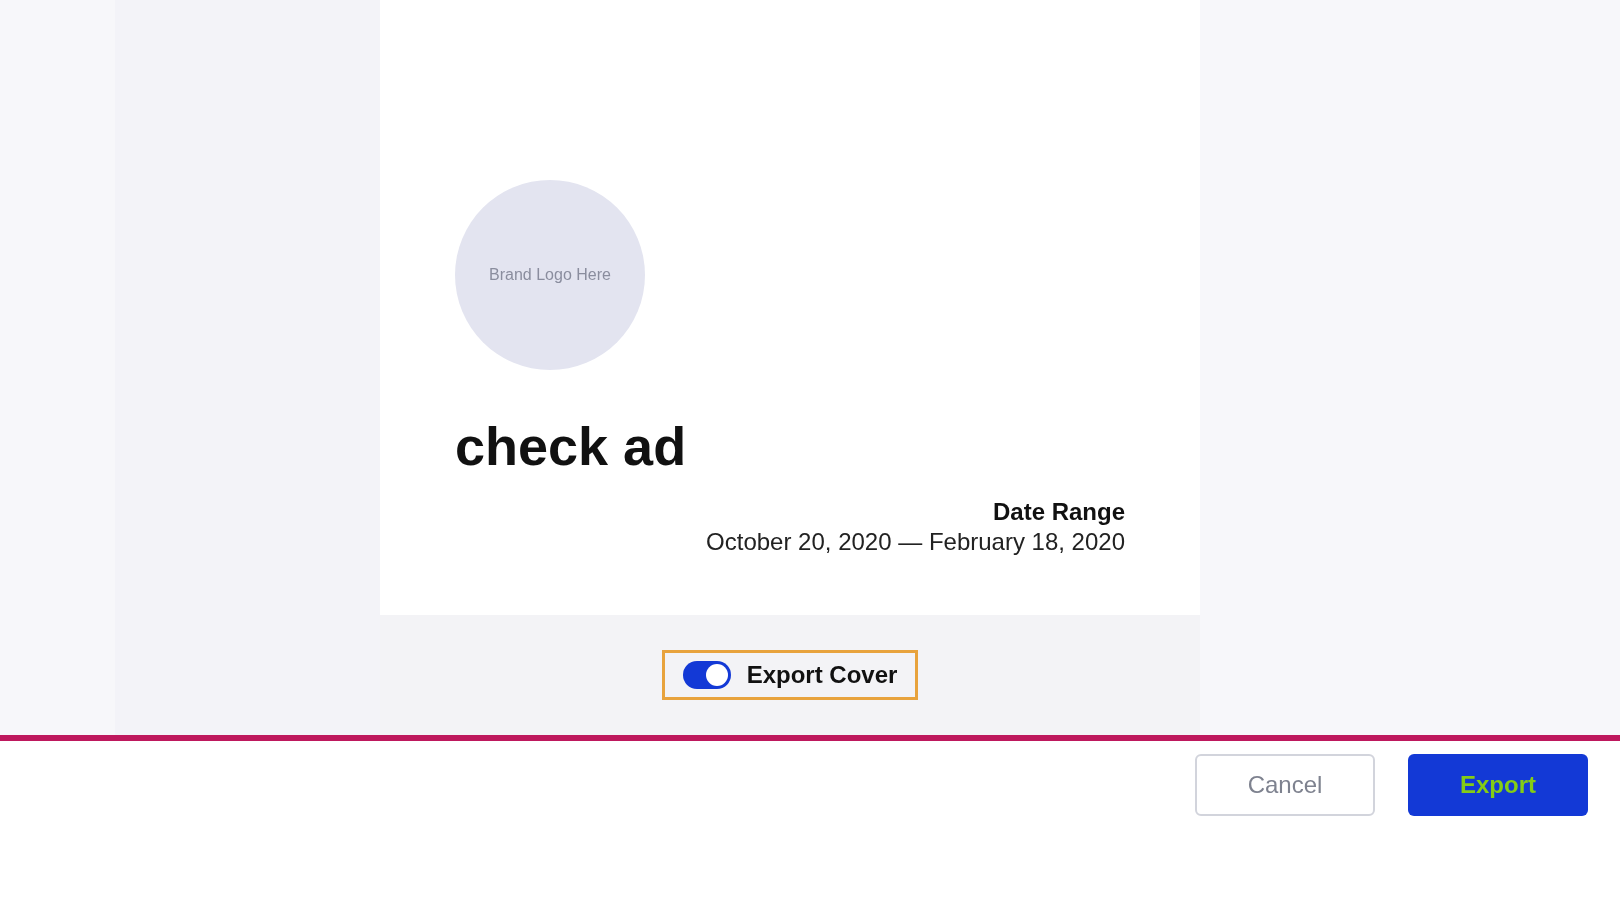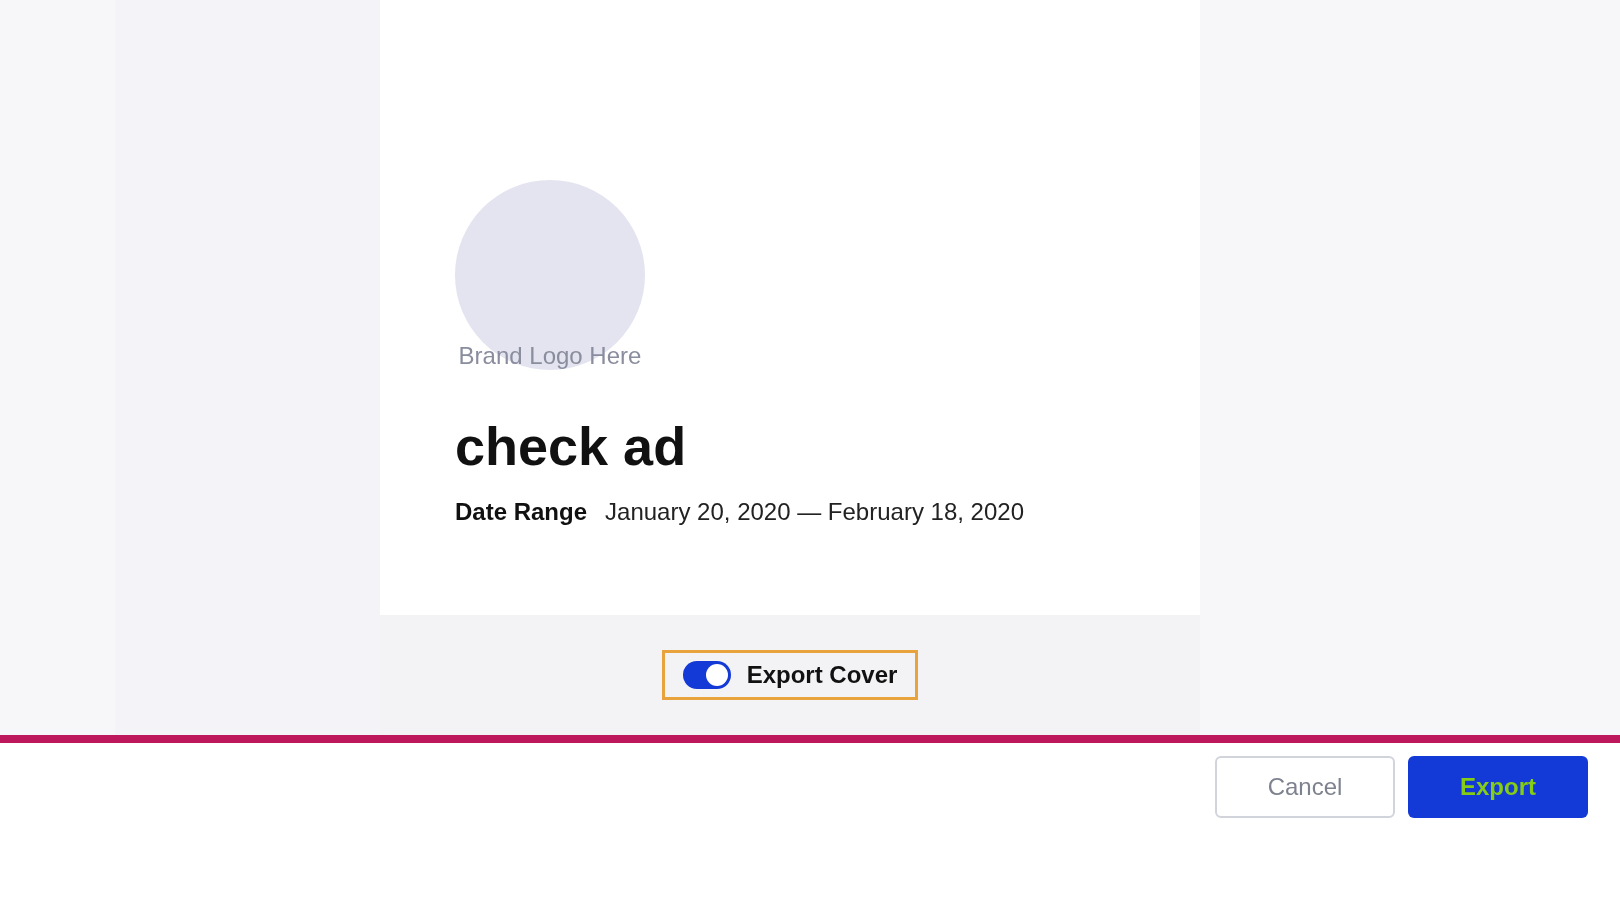--- a/index.html
+++ b/index.html
@@ -47,37 +47,38 @@
       width: 265px;
       height: 100%;
       background: #f7f7fa;
     }
     .logo-circle {
       width: 190px;
       height: 190px;
       border-radius: 50%;
       background: #e3e4f0;
       display: flex;
-      align-items: flex-end;
+      align-items: center;
       justify-content: center;
       color: #8a8d9e;
-      font-size: 24px;
+      font-size: 16px;
       margin-bottom: 45px;
     }
     .preview-title {
       font-size: 54px;
       font-weight: 700;
       color: #111;
       margin-bottom: 21px;
     }
     .date-range-row {
       display: flex;
-      align-items: center;
-      gap: 18px;
+      align-items: flex-end;
+      gap: 2px;
       font-size: 24px;
+      flex-direction: column;
     }
     .date-range-label {
       font-weight: 700;
       color: #111;
     }
     .date-range-value {
       font-weight: 400;
       color: #222;
     }
     .toggle-bar {
@@ -119,27 +120,27 @@
       font-size: 24px;
       font-weight: 600;
       color: #111;
     }
     .footer-bar {
       position: absolute;
       top: 735px;
       left: 0;
       width: 100%;
       height: 177px;
-      border-top: 8px solid #be185d;
+      border-top: 6px solid #be185d;
       background: #ffffff;
       display: flex;
       align-items: flex-start;
       justify-content: flex-end;
       padding: 13px 32px 0 0;
-      gap: 13px;
+      gap: 33px;
     }
     .btn {
       height: 62px;
       min-width: 180px;
       border-radius: 6px;
       font-size: 24px;
       font-weight: 500;
       display: flex;
       align-items: center;
       justify-content: center;
@@ -164,21 +165,21 @@
 <div class="page-container">
   <div class="sidebar-placeholder"></div>
 
   <div class="preview-area">
     <div class="logo-circle">
       <span>Brand Logo Here</span>
     </div>
     <div class="preview-title">check ad</div>
     <div class="date-range-row">
       <span class="date-range-label">Date Range</span>
-      <span class="date-range-value">January 20, 2020 — February 18, 2020</span>
+      <span class="date-range-value">October 20, 2020 — February 18, 2020</span>
     </div>
   </div>
 
   <div class="toggle-bar">
     <div class="toggle-highlight">
       <div class="toggle-switch">
         <div class="toggle-knob"></div>
       </div>
       <span class="toggle-label">Export Cover</span>
     </div>

